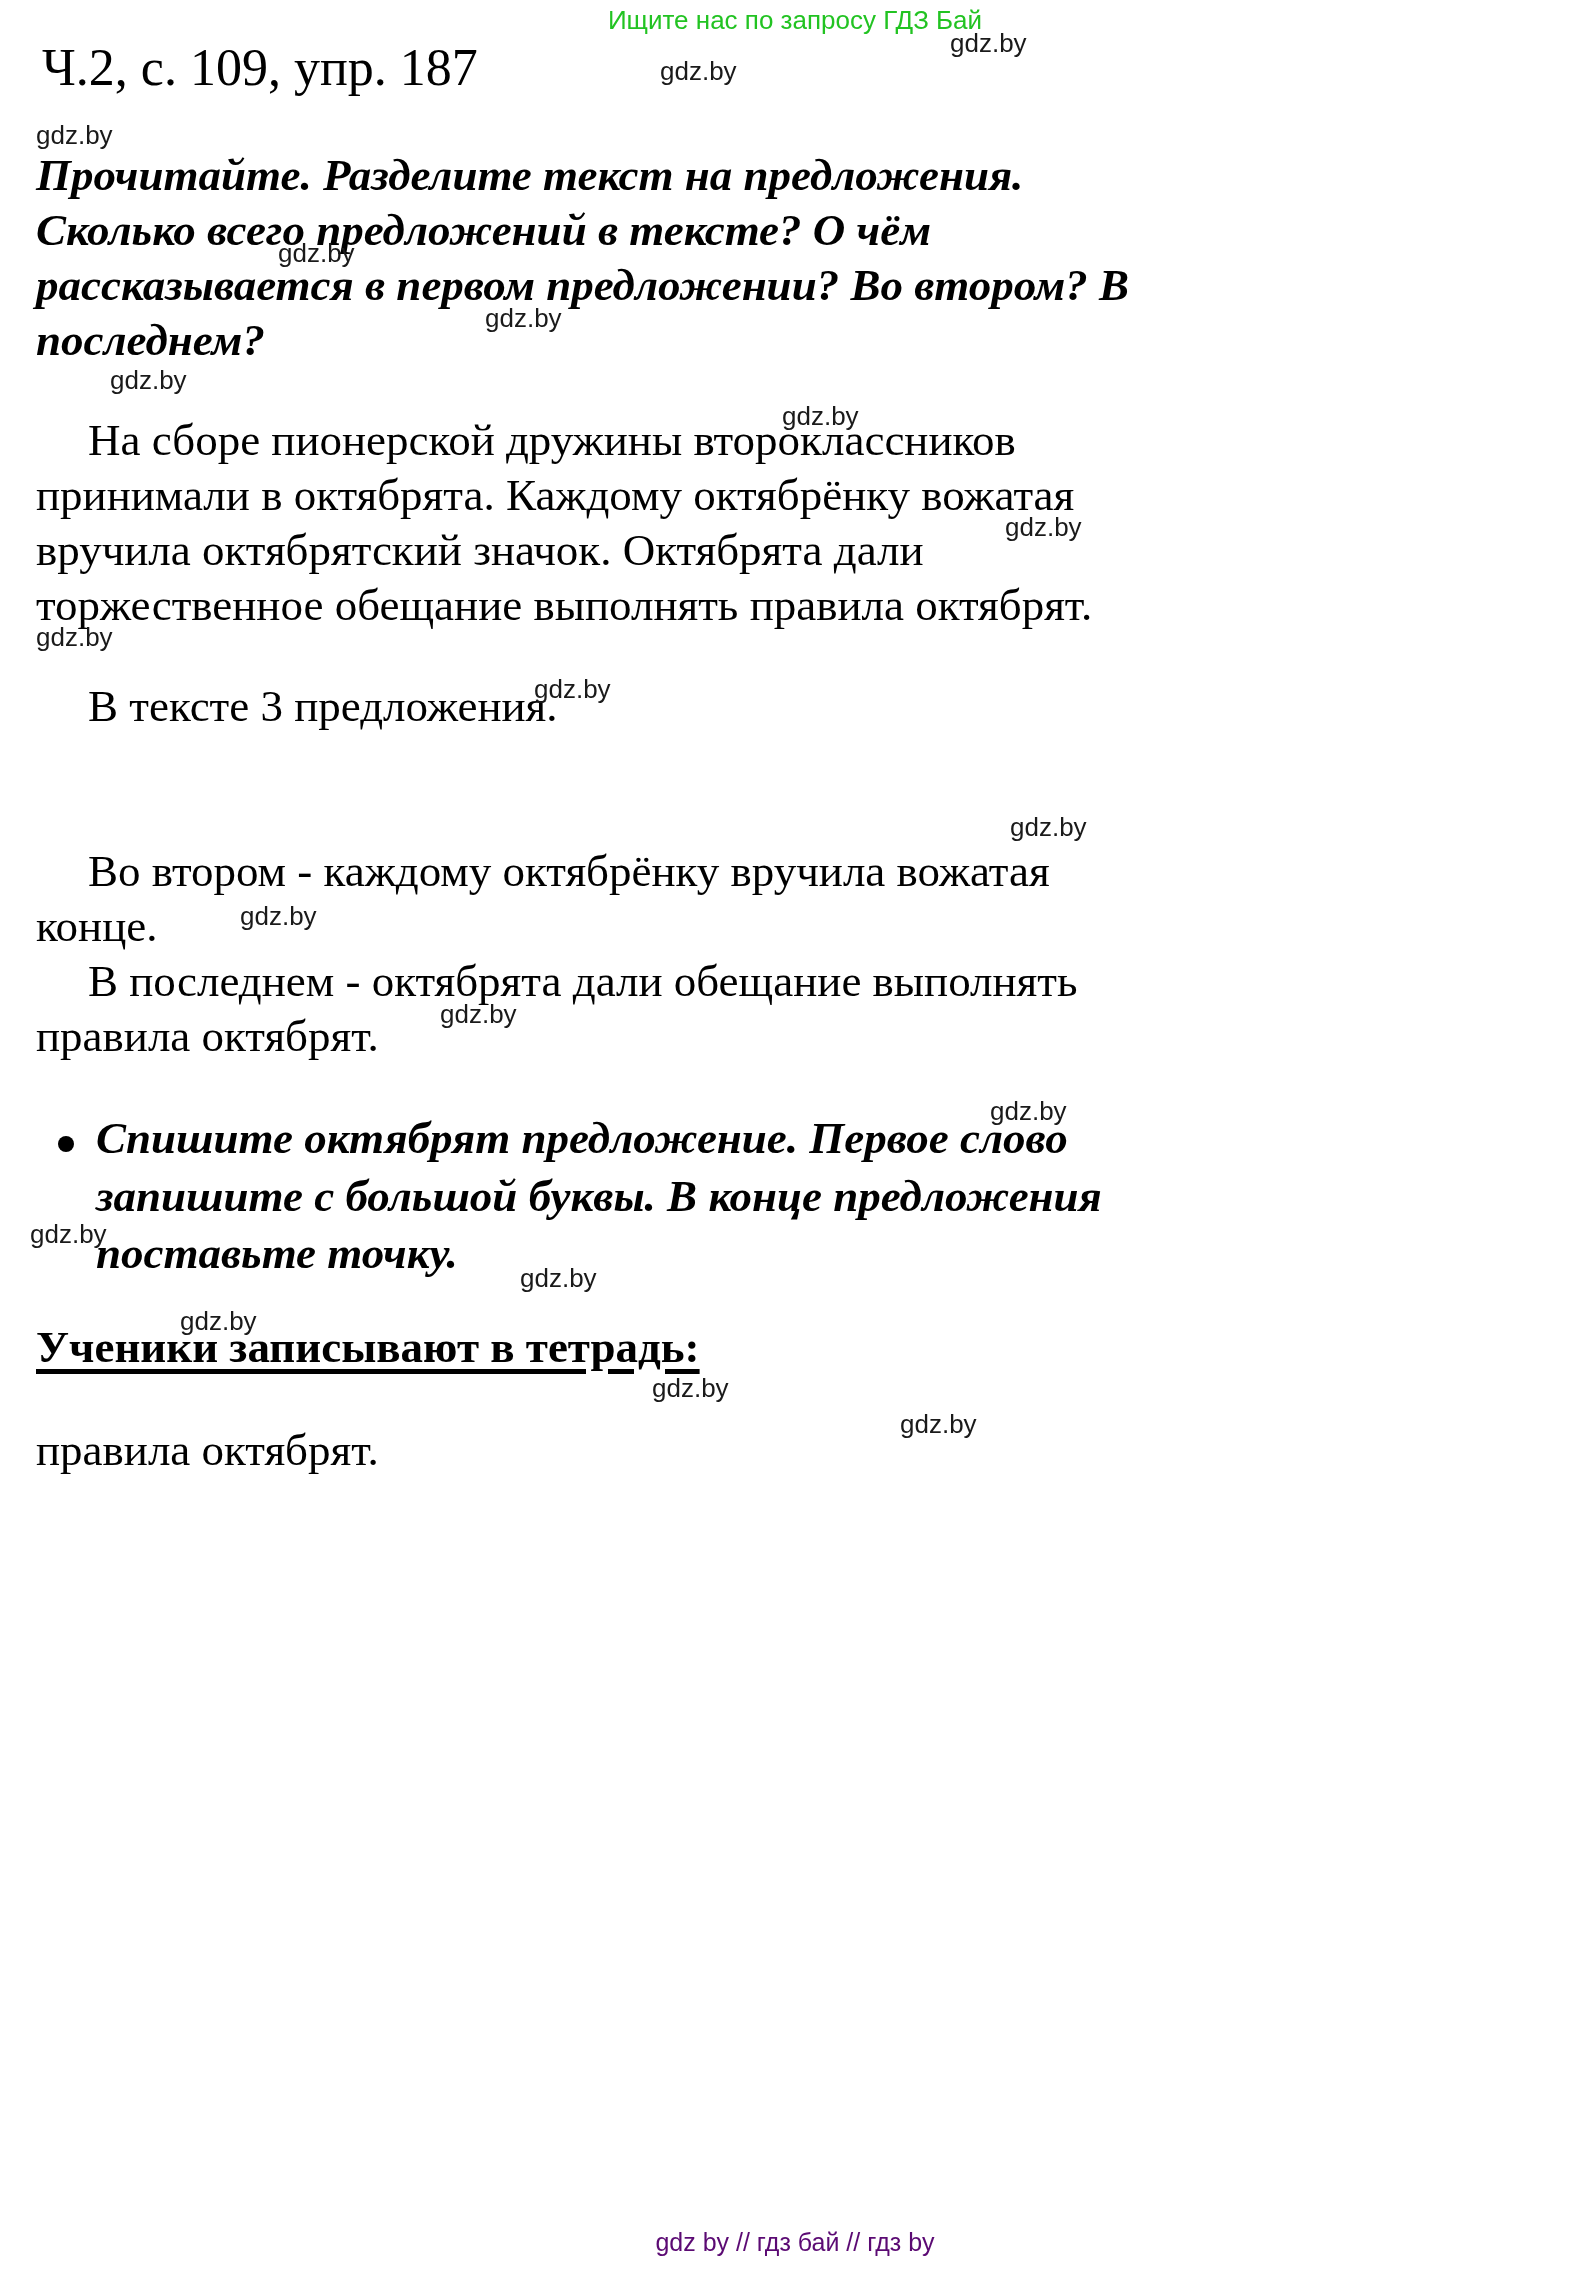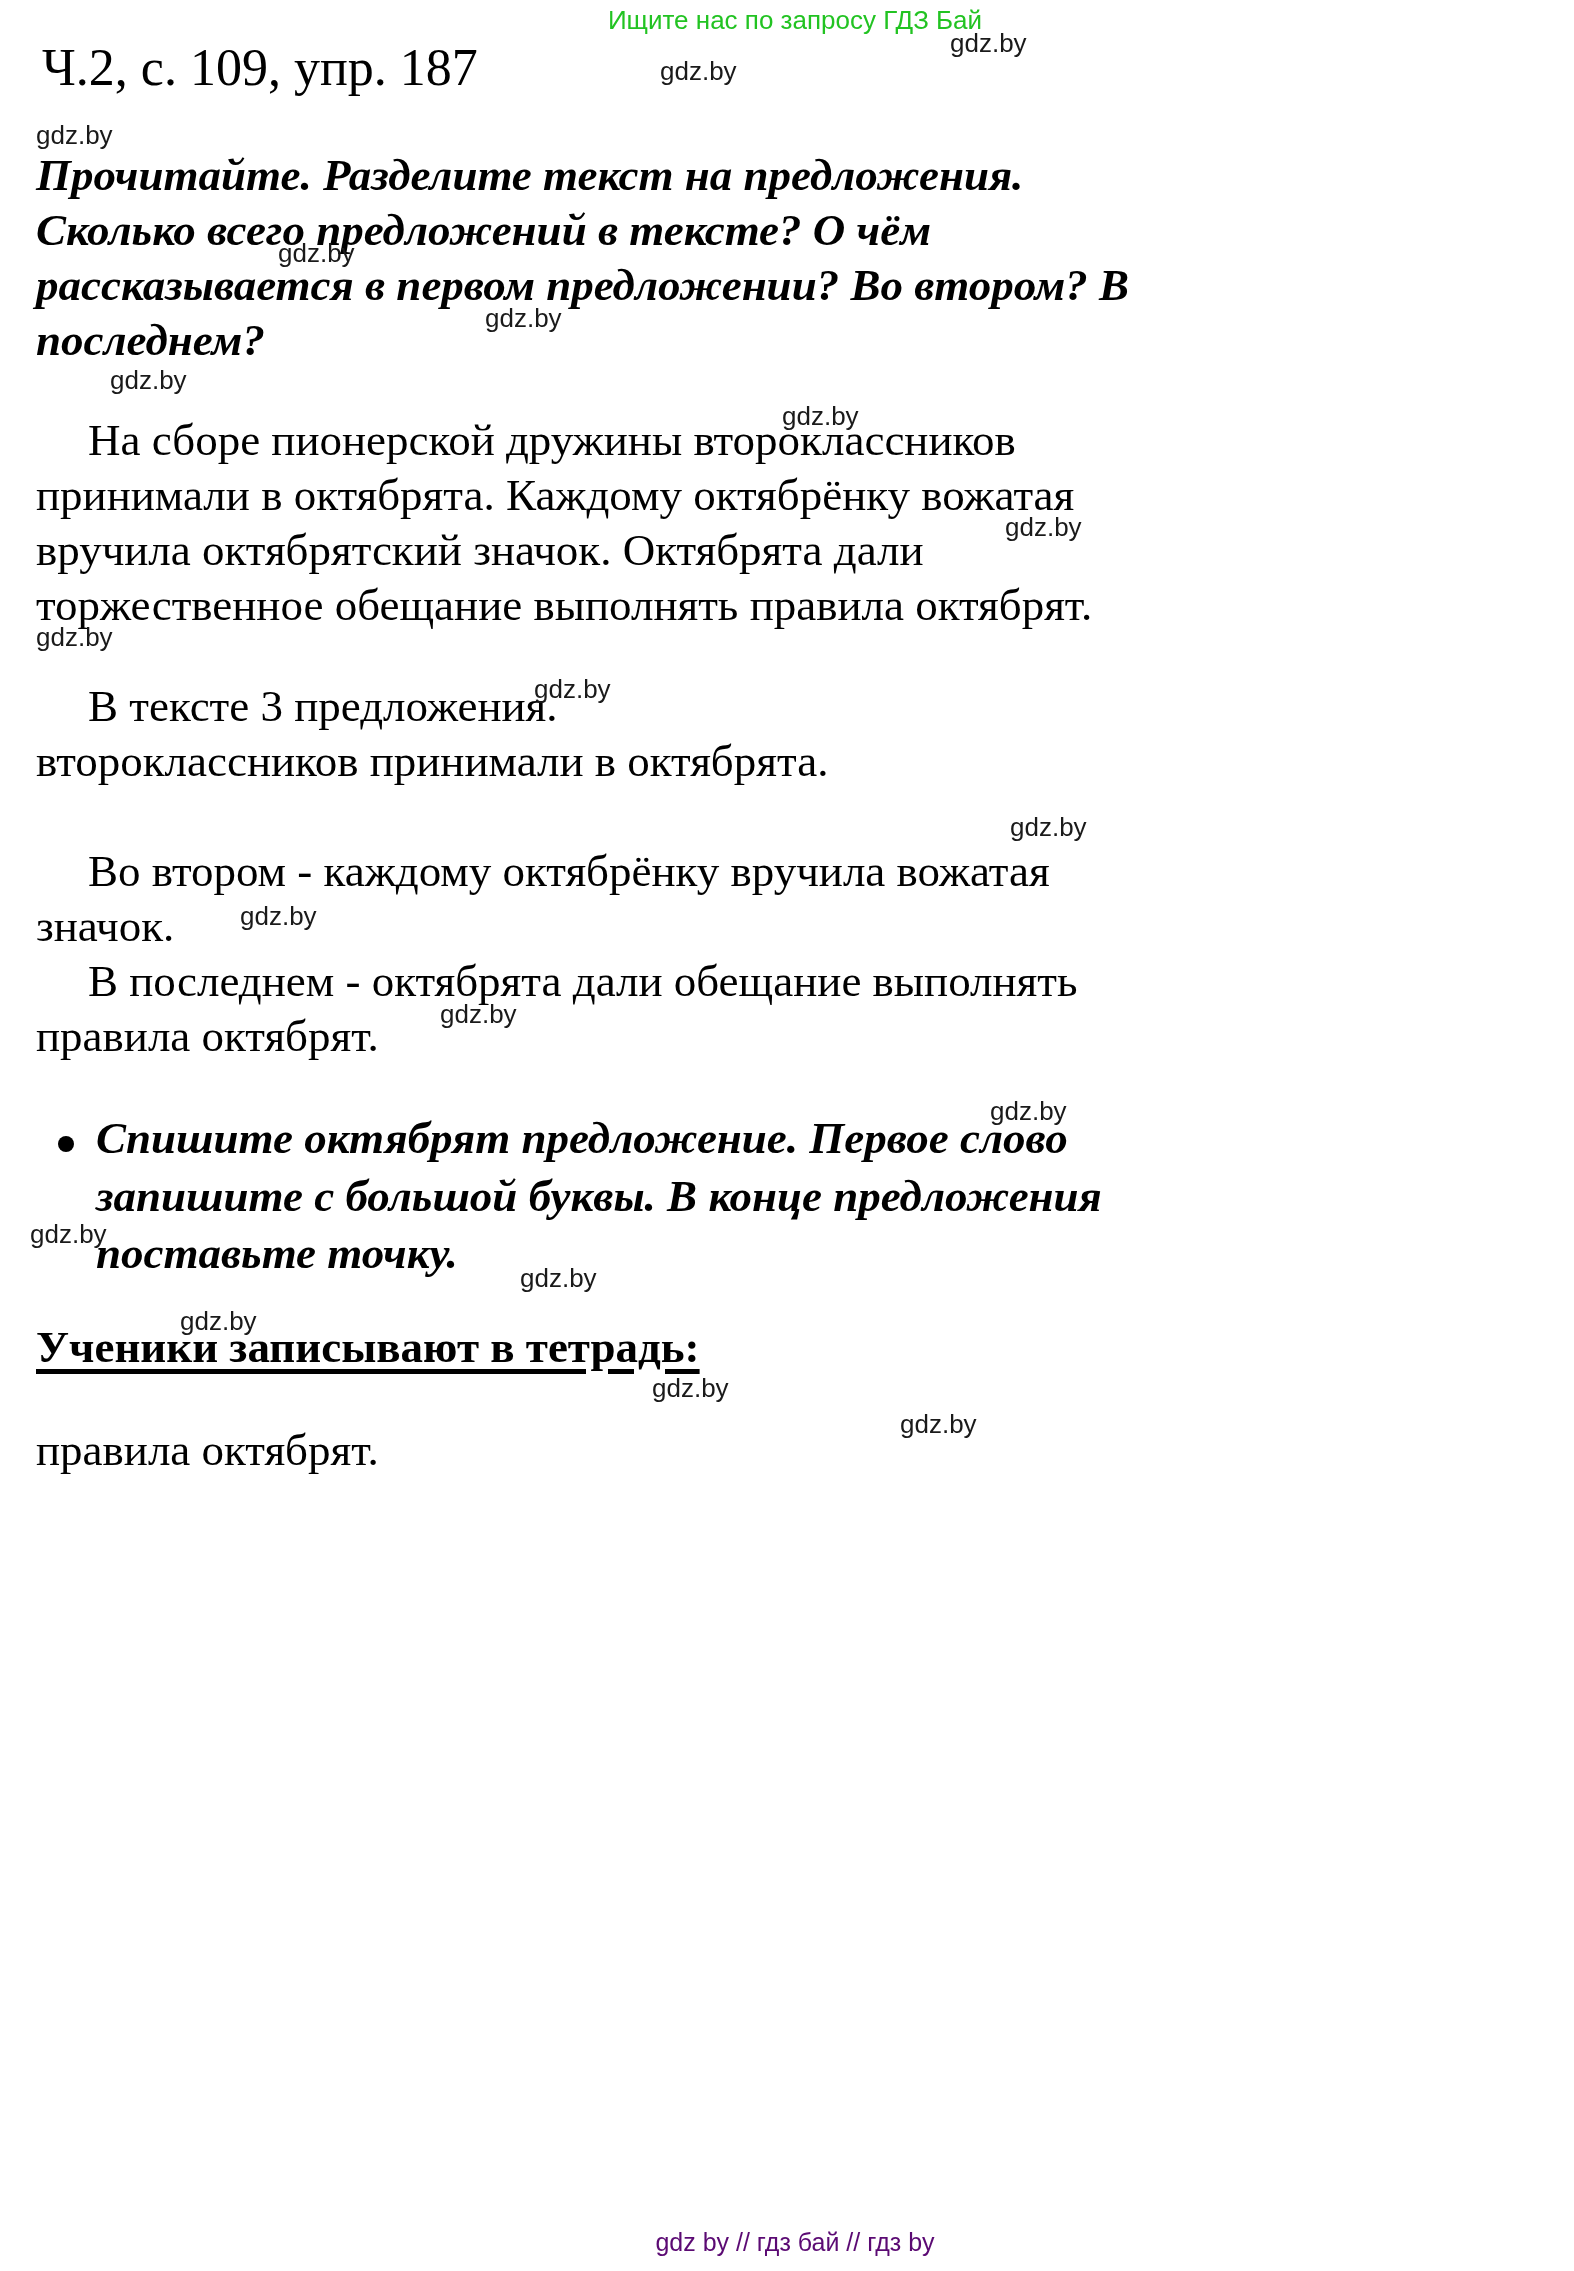--- a/index.html
+++ b/index.html
@@ -169,26 +169,25 @@
     <p class="para">принимали  в  октябрята.  Каждому  октябрёнку  вожатая</p>
     <p class="para">вручила    октябрятский    значок.    Октябрята    дали</p>
     <p class="para">торжественное обещание выполнять правила октябрят.</p>
   </div>
 
   <div class="block" style="top:679px;">
     <p class="para indent">В тексте 3 предложения.</p>
   </div>
 
   <div class="block" style="top:734px;">
-    <p class="para">второклассников принимали в октябрята.</p>
   </div>
 
   <div class="block" style="top:844px;">
     <p class="para indent">Во  втором  -  каждому  октябрёнку  вручила  вожатая</p>
-    <p class="para">значок.</p>
+    <p class="para">конце.</p>
   </div>
 
   <div class="block" style="top:954px;">
     <p class="para indent">В  последнем  -  октябрята  дали  обещание  выполнять</p>
     <p class="para">правила октябрят.</p>
   </div>
 
   <div class="bullet-row" style="top:1110px;">
     <div class="bullet-dot"><span></span></div>
     <div class="bullet-body">

